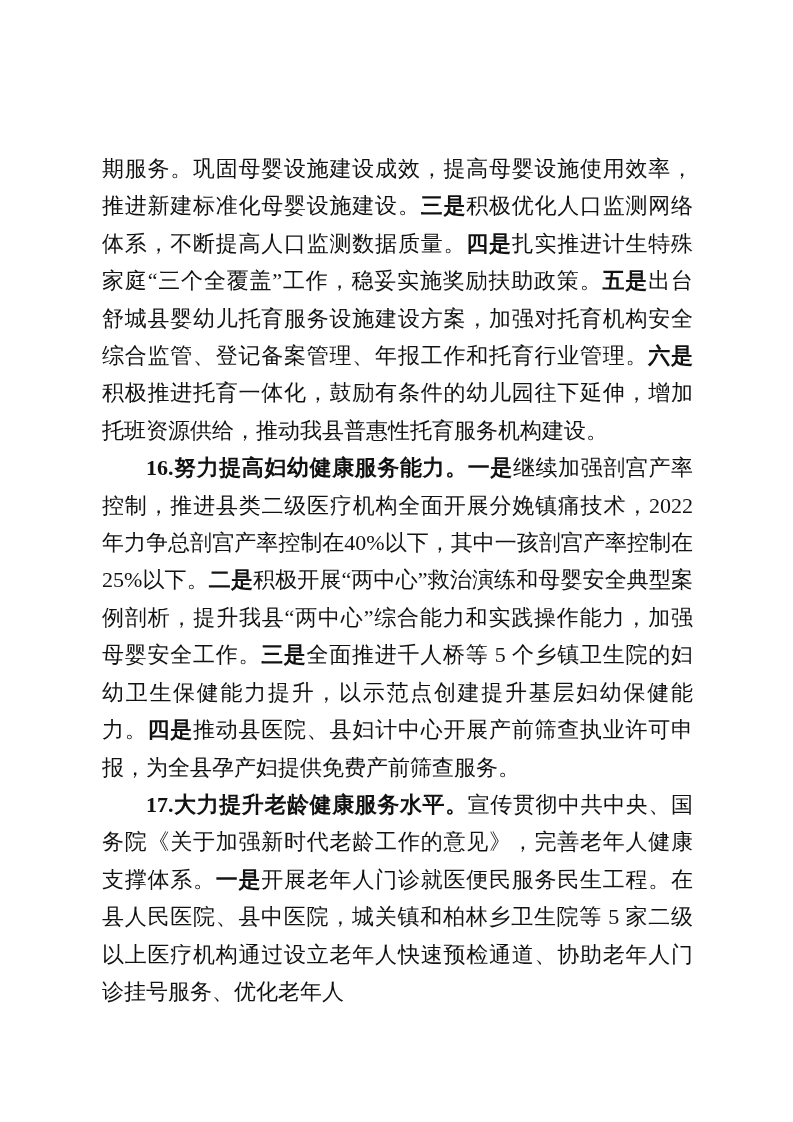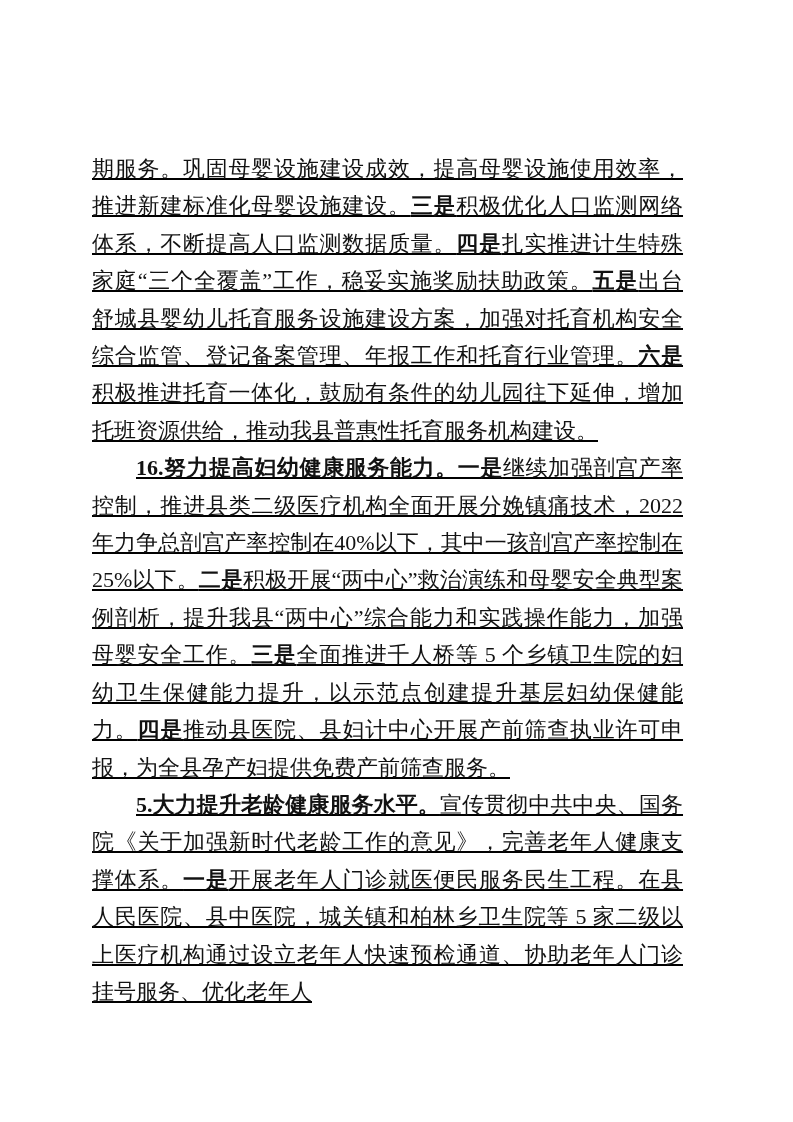--- a/index.html
+++ b/index.html
@@ -14,24 +14,23 @@
   }
   .page {
     position: relative;
     width: 793px;
     height: 1122px;
     background: #ffffff;
     font-family: "Liberation Serif", "DejaVu Serif", serif;
   }
   .text-block {
     position: absolute;
-    left: 92px;
+    left: 102px;
     top: 150px;
     width: 591px;
-    text-decoration: underline;
   }
   .para {
     margin: 0;
     padding: 0;
     font-size: 22px;
     line-height: 37.4px;
     color: #121212;
     text-align: justify;
     text-justify: inter-ideograph;
     word-break: break-all;
@@ -42,15 +41,15 @@
   .run { font-weight: normal; }
   .run.bold { font-weight: bold; }
 </style>
 </head>
 <body>
 
 <div class="page">
   <div class="text-block">
       <p class="para"><span class="run">期服务。巩固母婴设施建设成效，提高母婴设施使用效率，推进新建标准化母婴设施建设。</span><span class="run bold">三是</span><span class="run">积极优化人口监测网络体系，不断提高人口监测数据质量。</span><span class="run bold">四是</span><span class="run">扎实推进计生特殊家庭“三个全覆盖”工作，稳妥实施奖励扶助政策。</span><span class="run bold">五是</span><span class="run">出台舒城县婴幼儿托育服务设施建设方案，加强对托育机构安全综合监管、登记备案管理、年报工作和托育行业管理。</span><span class="run bold">六是</span><span class="run">积极推进托育一体化，鼓励有条件的幼儿园往下延伸，增加托班资源供给，推动我县普惠性托育服务机构建设。</span></p>
       <p class="para indent"><span class="run bold">16.努力提高妇幼健康服务能力。一是</span><span class="run">继续加强剖宫产率控制，推进县类二级医疗机构全面开展分娩镇痛技术，2022 年力争总剖宫产率控制在40%以下，其中一孩剖宫产率控制在25%以下。</span><span class="run bold">二是</span><span class="run">积极开展“两中心”救治演练和母婴安全典型案例剖析，提升我县“两中心”综合能力和实践操作能力，加强母婴安全工作。</span><span class="run bold">三是</span><span class="run">全面推进千人桥等 5 个乡镇卫生院的妇幼卫生保健能力提升，以示范点创建提升基层妇幼保健能力。</span><span class="run bold">四是</span><span class="run">推动县医院、县妇计中心开展产前筛查执业许可申报，为全县孕产妇提供免费产前筛查服务。</span></p>
-      <p class="para indent"><span class="run bold">5.大力提升老龄健康服务水平。</span><span class="run">宣传贯彻中共中央、国务院《关于加强新时代老龄工作的意见》，完善老年人健康支撑体系。</span><span class="run bold">一是</span><span class="run">开展老年人门诊就医便民服务民生工程。在县人民医院、县中医院，城关镇和柏林乡卫生院等 5 家二级以上医疗机构通过设立老年人快速预检通道、协助老年人门诊挂号服务、优化老年人</span></p>
+      <p class="para indent"><span class="run bold">17.大力提升老龄健康服务水平。</span><span class="run">宣传贯彻中共中央、国务院《关于加强新时代老龄工作的意见》，完善老年人健康支撑体系。</span><span class="run bold">一是</span><span class="run">开展老年人门诊就医便民服务民生工程。在县人民医院、县中医院，城关镇和柏林乡卫生院等 5 家二级以上医疗机构通过设立老年人快速预检通道、协助老年人门诊挂号服务、优化老年人</span></p>
     </div>
 </div>
 
 </body></html>

